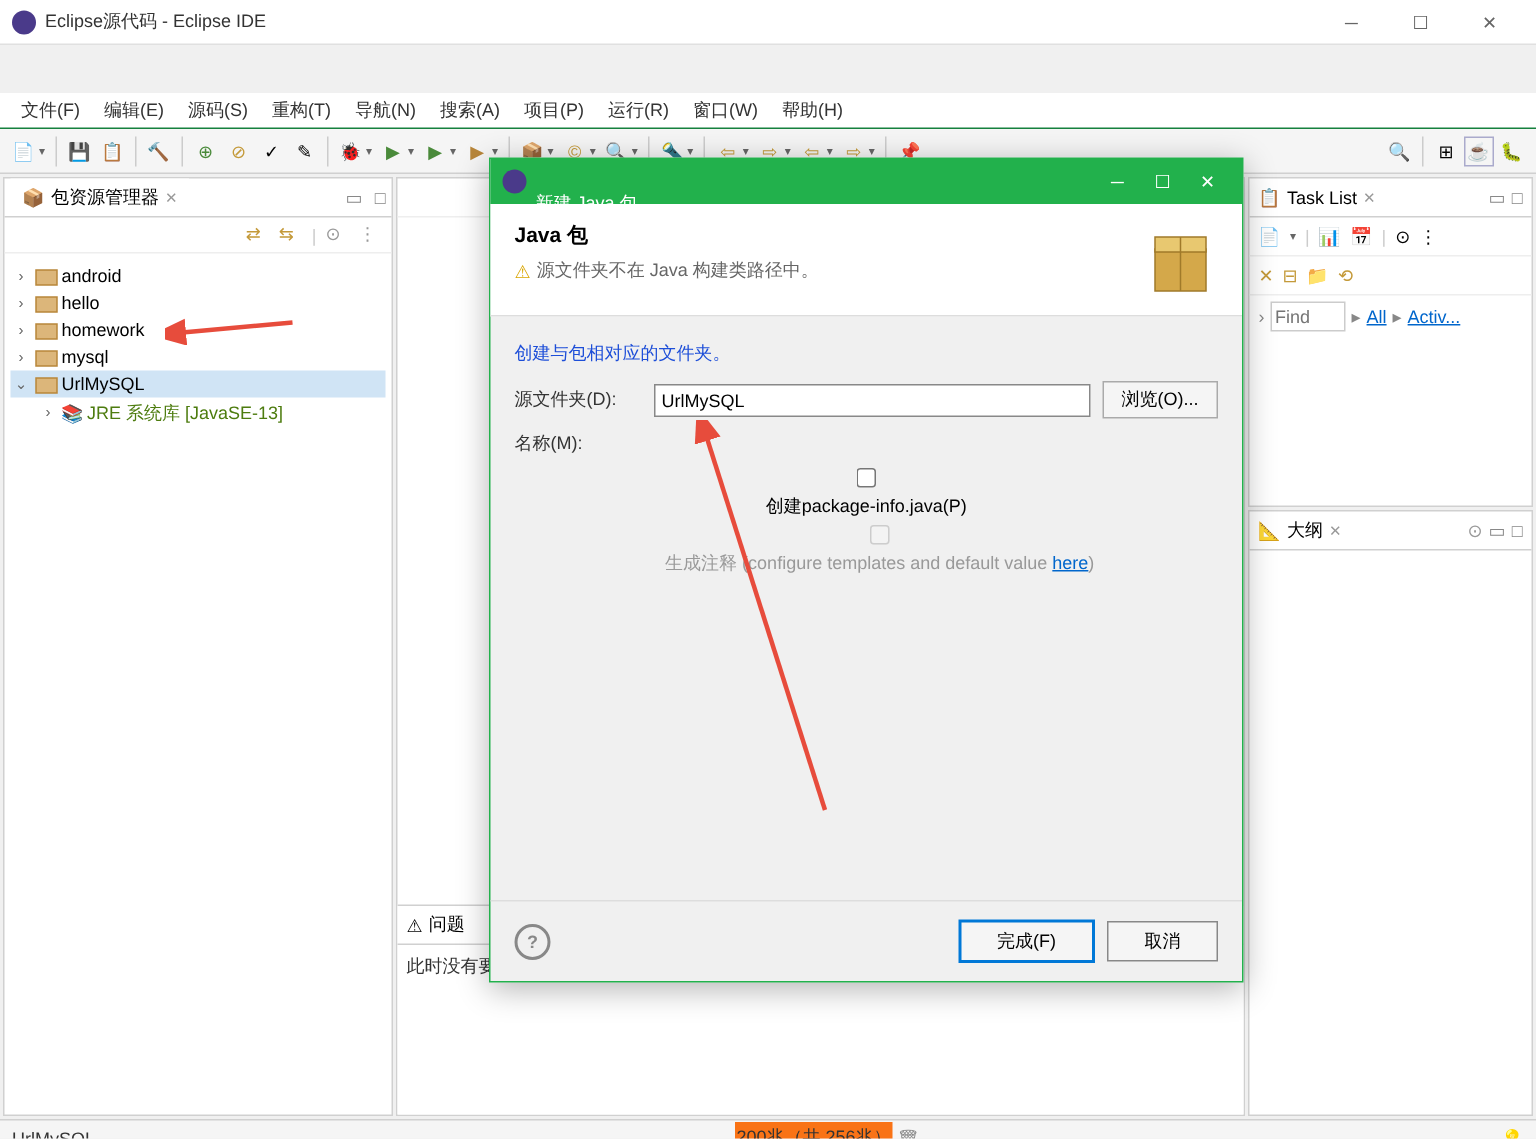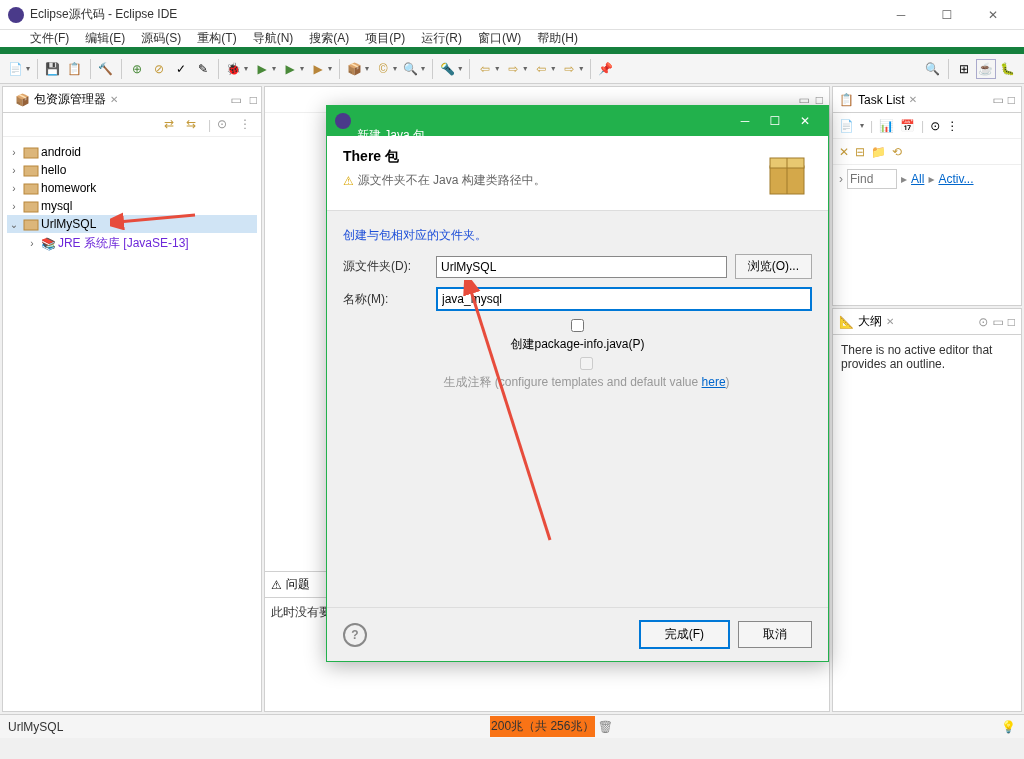--- a/index.html
+++ b/index.html
@@ -3,21 +3,21 @@
 <meta charset="utf-8">
 <style>
 * { box-sizing: border-box; margin: 0; padding: 0; font-family: "Microsoft YaHei", "Segoe UI", sans-serif; font-size: 12px; }
 body { background: #f0f0f0; width: 1024px; height: 759px; overflow: hidden; position: relative; }
 
 .titlebar { height: 30px; background: #fff; border-bottom: 1px solid #e0e0e0; display: flex; align-items: center; padding: 4px 8px; }
 .titlebar .icon { width: 16px; height: 16px; background: #4a3a8a; border-radius: 50%; margin-right: 6px; }
 .titlebar .title { flex: 1; color: #333; }
 .titlebar .winbtn { width: 46px; height: 30px; display: flex; align-items: center; justify-content: center; color: #666; }
 
-.menubar { height: 24px; background: #fff; display: flex; align-items: center; padding: 0 24px; gap: 4px; border-bottom: 7px solid #15803d; }
+.menubar { height: 24px; background: #fff; display: flex; align-items: center; padding: 0 8px; gap: 4px; border-bottom: 1px solid #15803d; margin-top: 32px; }
 .menubar span { padding: 2px 6px; color: #333; }
 
 .toolbar { height: 30px; background: #f5f5f5; border-bottom: 1px solid #d0d0d0; display: flex; align-items: center; padding: 0 6px; gap: 2px; }
 .toolbar .tbtn { width: 20px; height: 20px; display: flex; align-items: center; justify-content: center; }
 .toolbar .sep { width: 1px; height: 20px; background: #ccc; margin: 0 3px; }
 .toolbar .drop { font-size: 8px; color: #666; margin-left: -2px; margin-right: 2px; }
 
 .main { display: flex; height: 630px; }
 .left-panel { width: 260px; background: #fff; border: 1px solid #d0d0d0; margin: 2px; display: flex; flex-direction: column; }
 .panel-tabs { height: 26px; display: flex; align-items: center; border-bottom: 1px solid #d0d0d0; padding-left: 4px; }
@@ -214,21 +214,21 @@
       <div class="tree-item selected">
         <span class="arrow">⌄</span>
         <svg class="folder">
             <rect x="1" y="3" width="14" height="10" fill="#dcb67a" stroke="#b8863a"></rect>
           </svg>
         <span>UrlMySQL</span>
       </div>
       <div class="tree-item indent1">
         <span class="arrow">›</span>
         <span>📚</span>
-        <span style="color:#6d28d9">JRE 系统库 [JavaSE-13]</span>
+        <span style="color:#4d7c0f">JRE 系统库 [JavaSE-13]</span>
       </div>
     </div>
   </div>
 
   <div class="center-panel">
     <div class="center-top">
       <span style="color:#888">▭</span>
       <span style="color:#888">□</span>
     </div>
     <div class="problems-panel">
@@ -287,21 +287,20 @@
     <div class="right-box outline-box">
       <div class="right-header">
         <span>📐</span>
         <span>大纲</span>
         <span style="color:#999;font-size:10px">✕</span>
         <span class="spacer"></span>
         <span style="color:#999">⊙</span>
         <span style="color:#888">▭</span>
         <span style="color:#888">□</span>
       </div>
-      <div style="padding:8px;color:#333">There is no active editor that provides an outline.</div>
     </div>
   </div>
 </div>
 
 <div class="statusbar">
   <div class="left">UrlMySQL</div>
   <div class="mem">200兆（共 256兆）</div>
   <div style="width:20px;text-align:center;color:#888">🗑</div>
   <div style="flex:0.8"></div>
   <div style="color:#c49a3a">💡</div>
@@ -310,42 +309,41 @@
 <div class="dialog">
   <div class="dialog-title">
     <div class="dicon"></div>
     <div class="dtitle">新建 Java 包</div>
     <div class="dbtn">─</div>
     <div class="dbtn">☐</div>
     <div class="dbtn">✕</div>
   </div>
   <div class="dialog-header">
     <div class="htxt">
-      <h3>There 包</h3>
+      <h3>Java 包</h3>
       <div class="warn">
         <span style="color:#d9a500">⚠</span>
         <span>源文件夹不在 Java 构建类路径中。</span>
       </div>
     </div>
     <svg class="gift" viewBox="0 0 50 50">
       <rect x="8" y="18" width="34" height="28" fill="#d4a84a" stroke="#a07a2a"></rect>
       <rect x="8" y="10" width="34" height="10" fill="#e8c870" stroke="#a07a2a"></rect>
       <line x1="25" y1="10" x2="25" y2="46" stroke="#a07a2a"></line>
     </svg>
   </div>
   <div class="dialog-body">
     <div class="desc">创建与包相对应的文件夹。</div>
     <div class="form-row">
       <label>源文件夹(D):</label>
       <input type="text" value="UrlMySQL" style="">
       <button>浏览(O)...</button>
     </div>
     <div class="form-row">
       <label>名称(M):</label>
-      <input type="text" class="active" value="java_mysql" style="">
     </div>
     <div class="checkbox-row">
       <input type="checkbox" style="">
       <span>创建package-info.java(P)</span>
     </div>
     <div class="checkbox-row disabled">
       <input type="checkbox" disabled="" style="">
       <span><span>生成注释 (configure templates and default value </span><span class="link">here</span>)</span>
     </div>
     <div class="dialog-body-space"></div>

